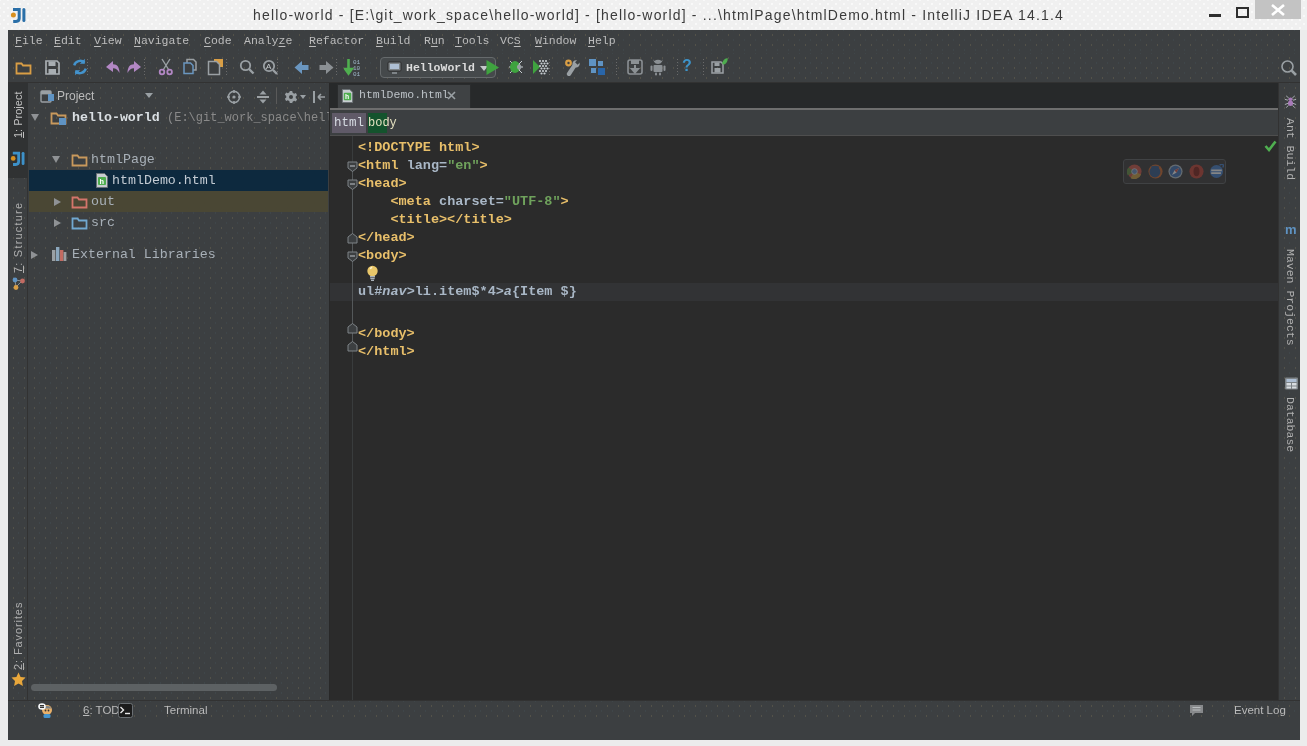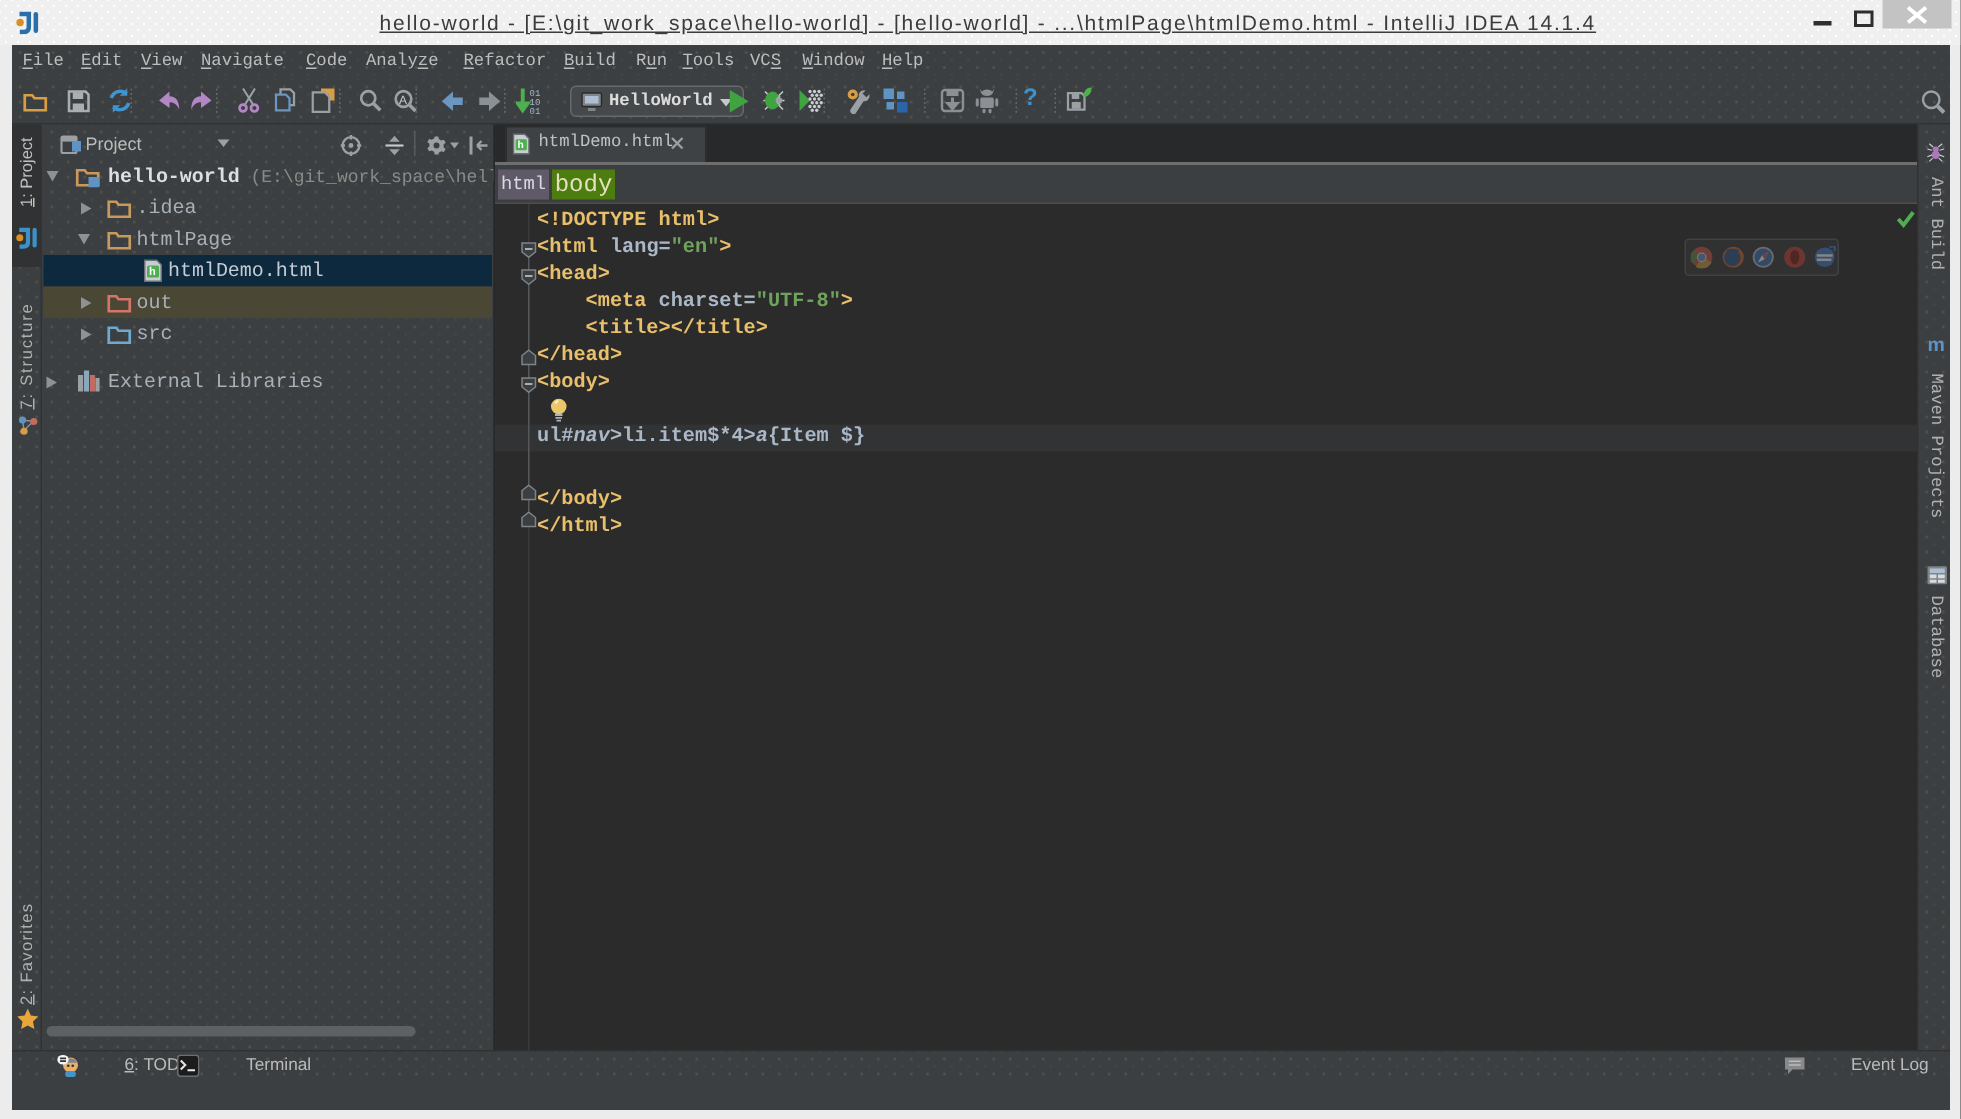--- a/index.html
+++ b/index.html
@@ -3,21 +3,21 @@
 <meta charset="UTF-8">
 <style>
   * { margin:0; padding:0; box-sizing:border-box; }
   html,body { width:1307px; height:746px; overflow:hidden; }
   body { font-family:"Liberation Mono", monospace; background:#ececec; position:relative; }
   .abs { position:absolute; }
   #titlebar { left:0; top:0; width:1307px; height:30px; background:#f0f0f0;
     background-image: radial-gradient(rgba(255,255,255,0.9) 0.6px, transparent 0.9px),
                       radial-gradient(rgba(255,255,255,0.9) 0.6px, transparent 0.9px);
     background-size: 8px 8px, 8px 8px; background-position: 0 0, 4px 4px; }
-  #title-text { left:253px; top:7px; font-family:"Liberation Sans", sans-serif; font-size:14px; letter-spacing:1.18px; color:#3b3b3b; white-space:pre;text-decoration:underline; }
+  #title-text { left:253px; top:7px; font-family:"Liberation Sans", sans-serif; font-size:14px; letter-spacing:1.18px; color:#3b3b3b; white-space:pre; }
   #frame { left:8px; top:30px; width:1292px; height:710px; background:#3c3f41; }
   .dots { background-image: radial-gradient(rgba(215,185,120,0.15) 0.8px, transparent 1.1px),
                             radial-gradient(rgba(120,190,215,0.06) 0.8px, transparent 1.1px);
           background-size: 11px 10px, 11px 10px; background-position: 0 0, 5px 5px; }
   .dotsdark { background-image: radial-gradient(rgba(200,120,120,0.10) 0.8px, transparent 1.1px),
                             radial-gradient(rgba(120,200,120,0.07) 0.8px, transparent 1.1px);
           background-size: 11px 10px, 11px 10px; background-position: 2px 3px, 7px 8px; }
   #menubar { left:0; top:0; width:1292px; height:23px; }
   .mi { position:absolute; top:4px; font-size:11.5px; font-weight:normal; color:#bdbdbd; white-space:pre; }
   .mi u { text-decoration-thickness:1px; text-underline-offset:2px; }
@@ -306,27 +306,20 @@
     </div>
     <div class="abs" id="ptree">
       <div class="trow" style="top:0">
         <span class="chev down" style="left:2px"></span>
         <svg class="abs" style="left:21px;top:3px" width="17" height="15" viewBox="0 0 17 15">
           <path d="M1.5 3.5 h5 l1.5 2 h7.5 v8 h-14 z" fill="none" stroke="#c9995c" stroke-width="1.8"></path>
           <rect x="9" y="8" width="7" height="7" fill="#5f93c3"></rect>
         </svg>
         <span class="abs" style="left:43px;top:0;font-weight:bold;color:#dadfe3">hello-world</span><span class="abs" style="left:138px;top:1px;color:#8a8a8a;font-size:12px">(E:\git_work_space\hell</span>
       </div>
-      <div class="trow" style="top:21px">
-        <span class="chev right" style="left:25px"></span>
-        <svg class="abs" style="left:42px;top:3px" width="17" height="15" viewBox="0 0 17 15">
-          <path d="M1.5 3.5 h5 l1.5 2 h7.5 v8 h-14 z" fill="none" stroke="#c9995c" stroke-width="1.8"></path>
-        </svg>
-        <span class="abs" style="left:62px;top:0">.idea</span>
-      </div>
       <div class="trow" style="top:42px">
         <span class="chev down" style="left:23px"></span>
         <svg class="abs" style="left:42px;top:3px" width="17" height="15" viewBox="0 0 17 15">
           <path d="M1.5 3.5 h5 l1.5 2 h7.5 v8 h-14 z" fill="none" stroke="#c9995c" stroke-width="1.8"></path>
         </svg>
         <span class="abs" style="left:62px;top:0">htmlPage</span>
       </div>
       <div class="trow" style="top:63px;background:#0d293e">
         <svg class="abs" style="left:66px;top:2px" width="14" height="17" viewBox="0 0 14 17">
           <path d="M1.5 1.5 h8 l3 3 v11 h-11 z" fill="#c8cdd1" stroke="#6a7075" stroke-width="1"></path>
@@ -370,21 +363,21 @@
           <text x="4.4" y="11.6" font-size="7.5" font-weight="bold" fill="#ffffff" font-family="Liberation Mono">h</text>
         </svg>
         <span class="abs" style="left:29px;top:5px;font-size:11.5px;color:#bcc2c7;white-space:pre">htmlDemo.html</span>
         <svg class="abs" style="left:117px;top:8px" width="9" height="9" viewBox="0 0 9 9">
           <path d="M1 1 L8 8 M8 1 L1 8" stroke="#9aa0a4" stroke-width="1.6"></path>
         </svg>
       </div>
       <div class="abs" id="tabunderline"></div>
       <div class="abs dots" id="crumbs">
         <div class="abs" style="left:2px;top:3px;width:34px;height:20px;background:#605a68;color:#d7dce3;font-size:12.5px;text-align:center;line-height:20px">html</div>
-        <div class="abs" style="left:38px;top:3px;width:42px;height:20px;background:#4d7c0f;color:#e4e1c0;font-size:16px;text-align:center;line-height:20px">body</div>
+        <div class="abs" style="left:38px;top:3px;width:19px;height:20px;background:#14532d;color:#e4e1c0;font-size:12px;text-align:center;line-height:20px">body</div>
       </div>
       <div class="abs dotsdark" id="codearea">
         <div class="abs" style="left:0;top:147px;width:948px;height:18px;background:#323335"></div>
         <div class="abs" style="left:22px;top:0;width:1px;height:564px;background:#393c3d"></div>
 
         <div class="abs" style="left:22px;top:30px;width:1px;height:180px;background:#54585a"></div>
         <svg class="abs" style="left:17px;top:25px" width="11" height="11" viewBox="0 0 11 11">
           <path d="M1 1 h9 v6 l-4.5 3.5 L1 7 z" fill="#3c3f41" stroke="#7e8488" stroke-width="1"></path>
             <path d="M3 5 h5" stroke="#a8aeb2" stroke-width="1.2"></path>
         </svg>

